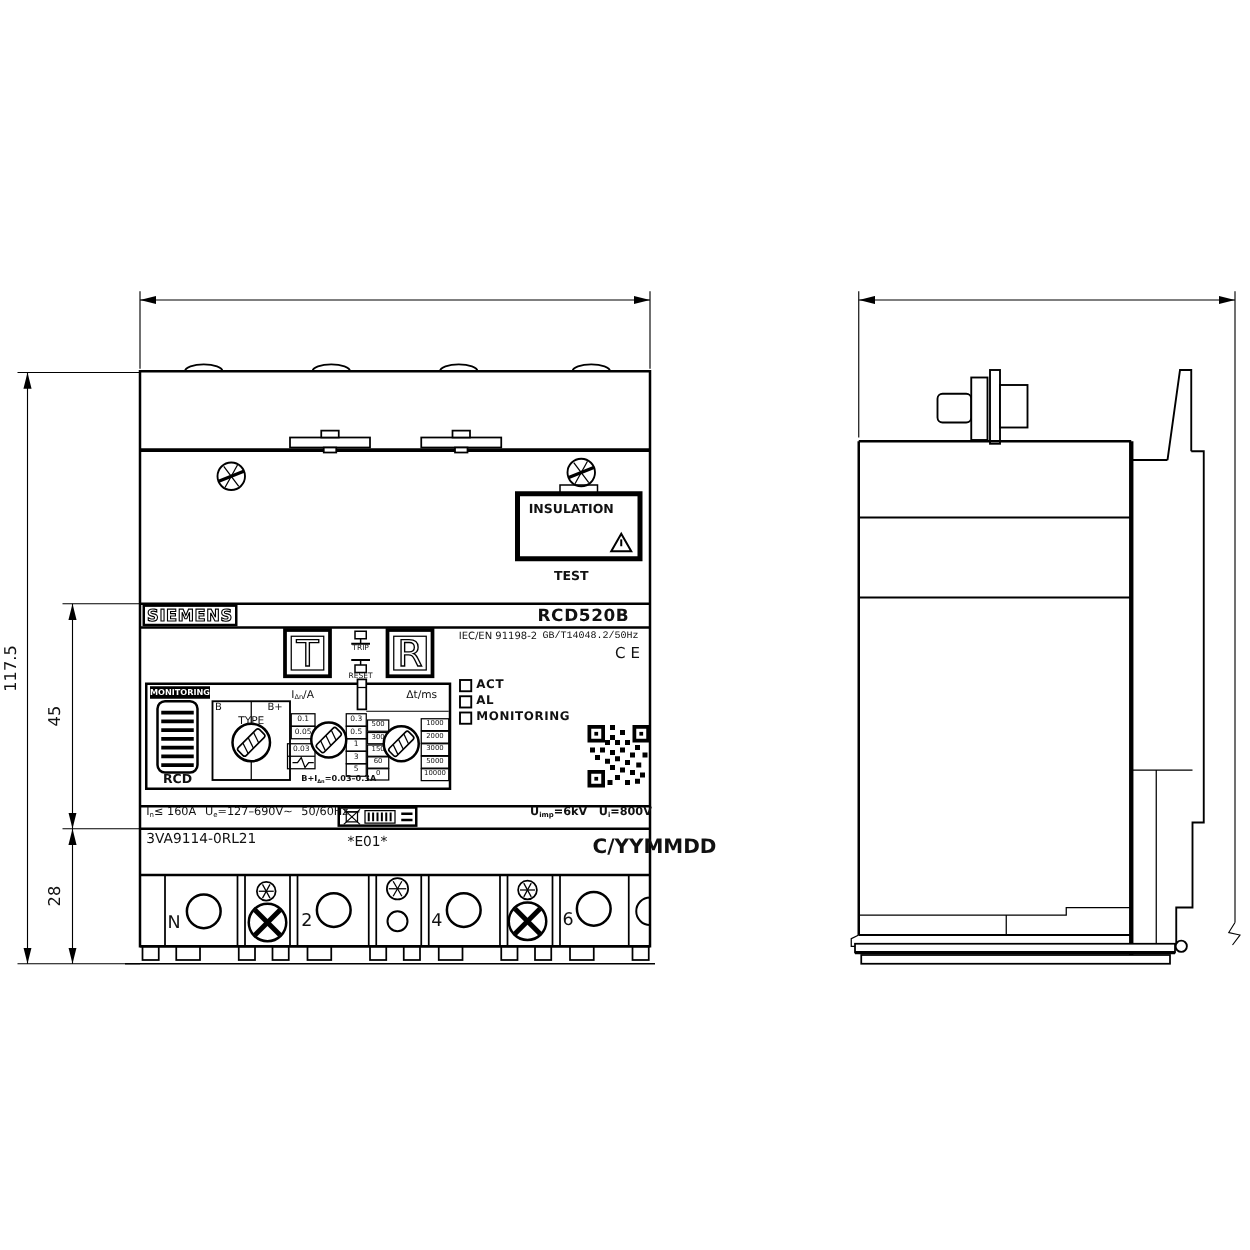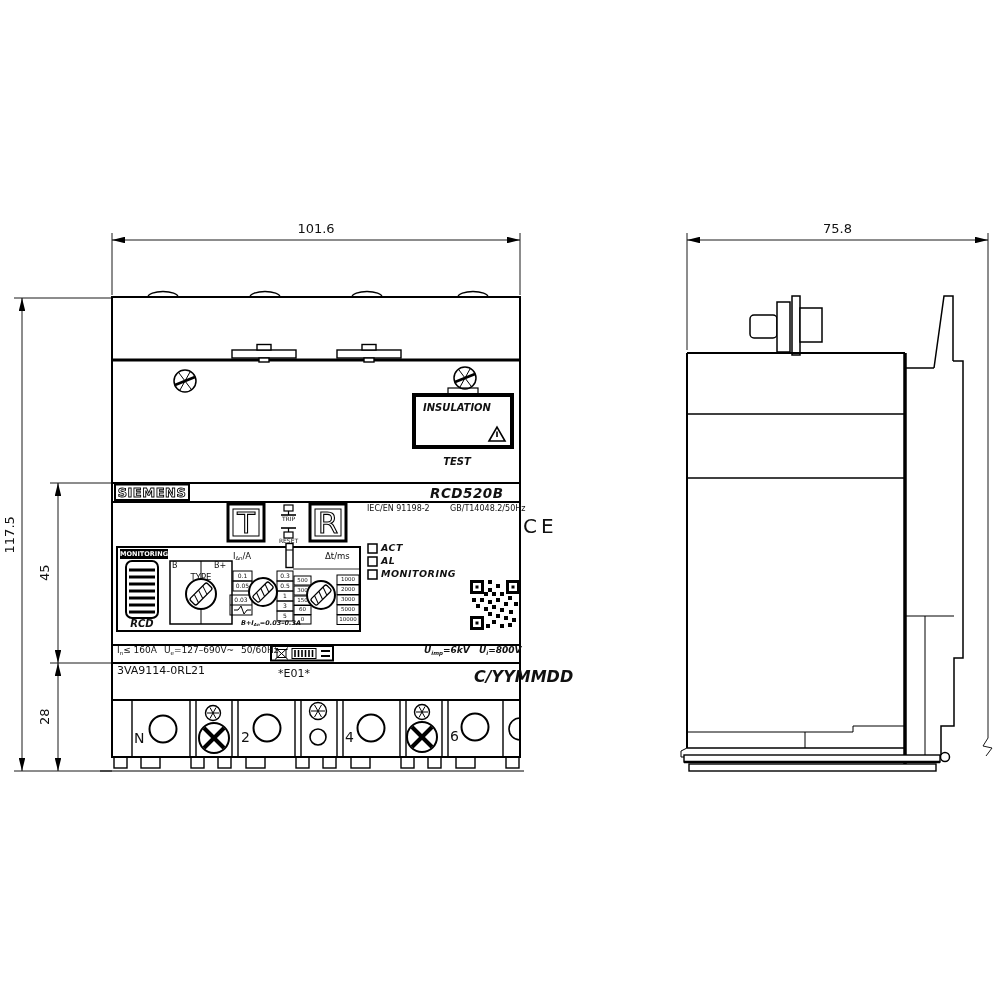--- a/index.html
+++ b/index.html
@@ -5,21 +5,21 @@
   html,body{margin:0;padding:0;background:#fff;}
   #stage{position:relative;width:1000px;height:1000px;background:#fff;
          font-family:"DejaVu Sans",sans-serif;color:#111;overflow:hidden;}
   #linework{position:absolute;left:0;top:0;}
   .t{position:absolute;white-space:nowrap;line-height:1.05;}
   .c{text-align:center;}
   .r{text-align:left;}
   .dim{font-size:13px;}
   .rot{transform:rotate(-90deg);}
   .sub{font-size:0.62em;vertical-align:-0.28em;}
-  .bold{font-weight:bold;font-style:italic;}
+  .bold{font-weight:bold;}
   .inv{background:#000;color:#fff;}
   .tiny{font-size:6px;}
 </style>
 </head>
 <body>
 
 <div id="stage">
 
 <svg id="linework" width="1000" height="1000" fill="none" stroke="#000" stroke-width="1">
   <defs>
@@ -357,39 +357,37 @@
       <line x1="687" y1="748" x2="905" y2="748" stroke-width="1.5"></line>
     </g>
     <g stroke-width="1.4" fill="#fff">
       <rect x="684" y="755" width="256" height="7"></rect>
       <line x1="684" y1="762" x2="940" y2="762" stroke-width="2.6"></line>
       <rect x="689" y="764" width="247" height="7"></rect>
     </g>
   </g>
 </svg>
 
-  <div class="t dim c" style="left:112px;top:222px;width:408px;">101.6</div>
-  <div class="t dim c" style="left:687px;top:222px;width:301px;">75.8</div>
   <div class="t dim c rot" style="left:-18px;top:528px;width:56px;">117.5</div>
   <div class="t dim c rot" style="left:25px;top:566px;width:40px;">45</div>
   <div class="t dim c rot" style="left:25px;top:710px;width:40px;">28</div>
 
   <div class="t bold r" style="left:430px;top:486px;width:88px;font-size:13.5px;letter-spacing:0.5px;">RCD520B</div>
 
   <div class="t c bold" style="left:419px;top:403px;width:76px;font-size:10px;">
     <span style="display:block;">INSULATION</span>
     <span style="display:block;margin-top:43px;">TEST</span>
   </div>
 
   <div class="t c" style="left:276px;top:516px;width:25px;font-size:6px;">TRIP</div>
   <div class="t c" style="left:274px;top:538px;width:29px;font-size:6px;">RESET</div>
 
   <div class="t" style="left:367px;top:505px;font-size:8px;">IEC/EN 91198-2</div>
-  <div class="t" style="left:450px;top:505px;font-size:8px;">GB/T14048.2/50Hz</div>
-  <div class="t" style="left:492px;top:516px;font-size:20px;letter-spacing:4px;margin-left:31px;">CE</div>
+  <div class="t" style="left:434px;top:505px;font-size:8px;font-family:Liberation Mono, monospace;">GB/T14048.2/50Hz</div>
+  <div class="t" style="left:492px;top:516px;font-size:12px;letter-spacing:4px;">CE</div>
 
   <div class="t inv c" style="left:120px;top:549px;width:48px;height:10px;font-size:6.5px;font-weight:bold;line-height:10px;">MONITORING</div>
   <div class="t c bold" style="left:126px;top:619px;width:32px;font-size:10px;">RCD</div>
   <div class="t c" style="left:184px;top:551px;width:34px;font-size:8.5px;margin-top:22px;">TYPE</div>
   <div class="t" style="left:172px;top:562px;font-size:8px;">B</div>
   <div class="t r" style="left:214px;top:562px;width:16px;font-size:8px;">B+</div>
 
   <div class="t" style="left:233px;top:552px;font-size:8.5px;">
     <span>I</span><sub class="sub">Δn</sub><span>/A</span>
   </div>

